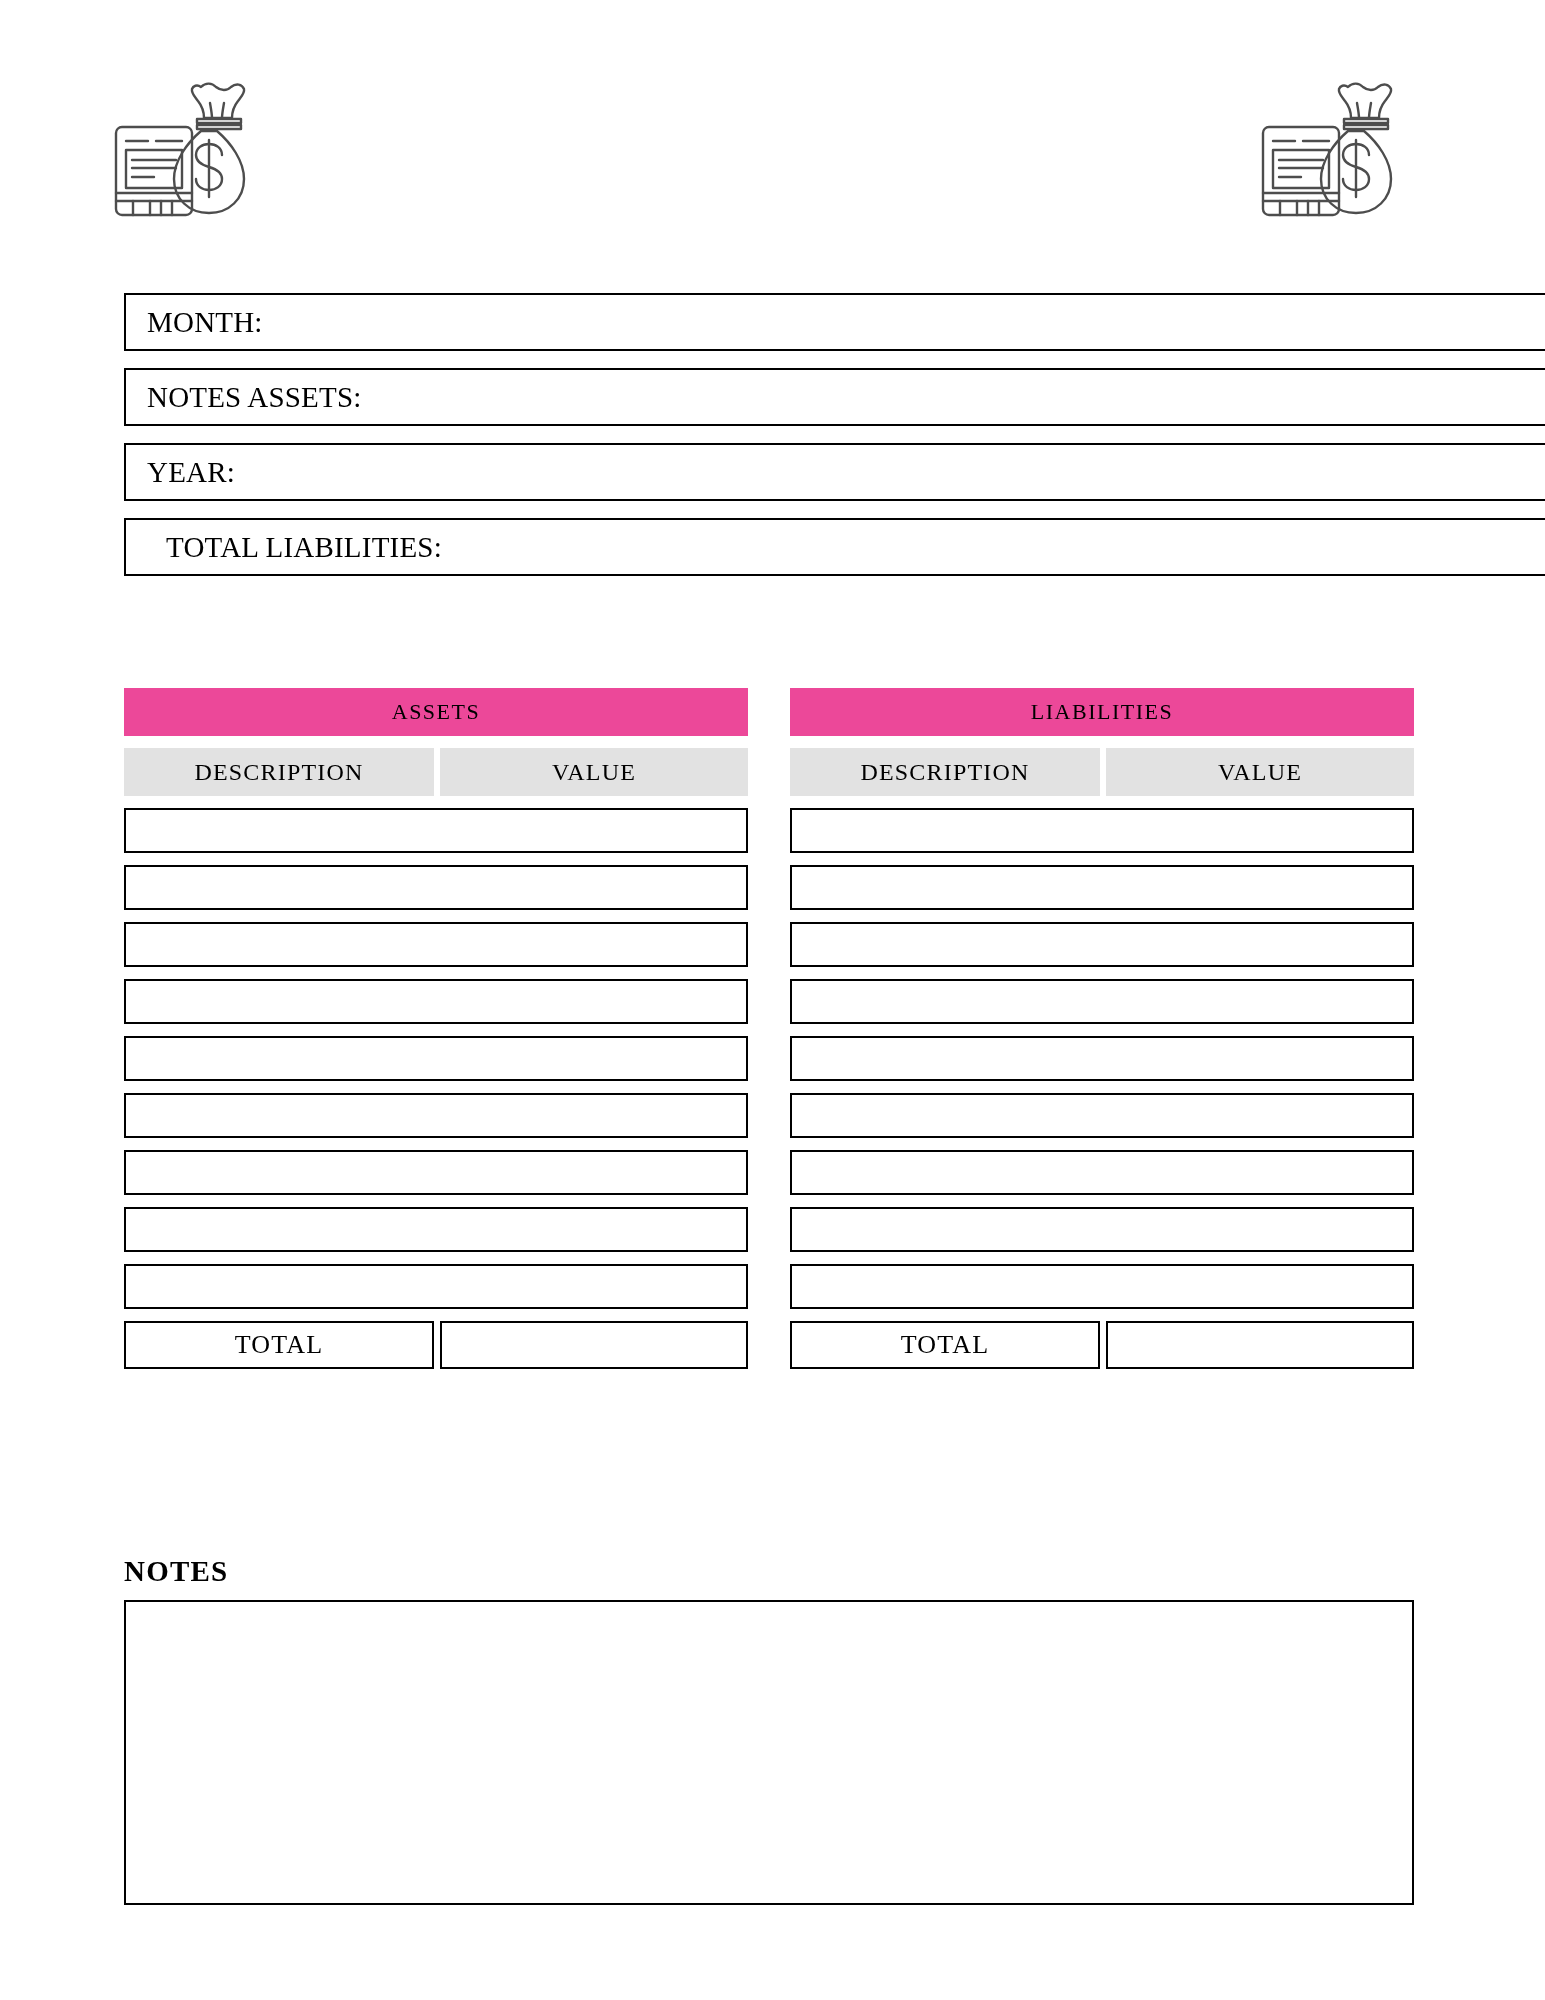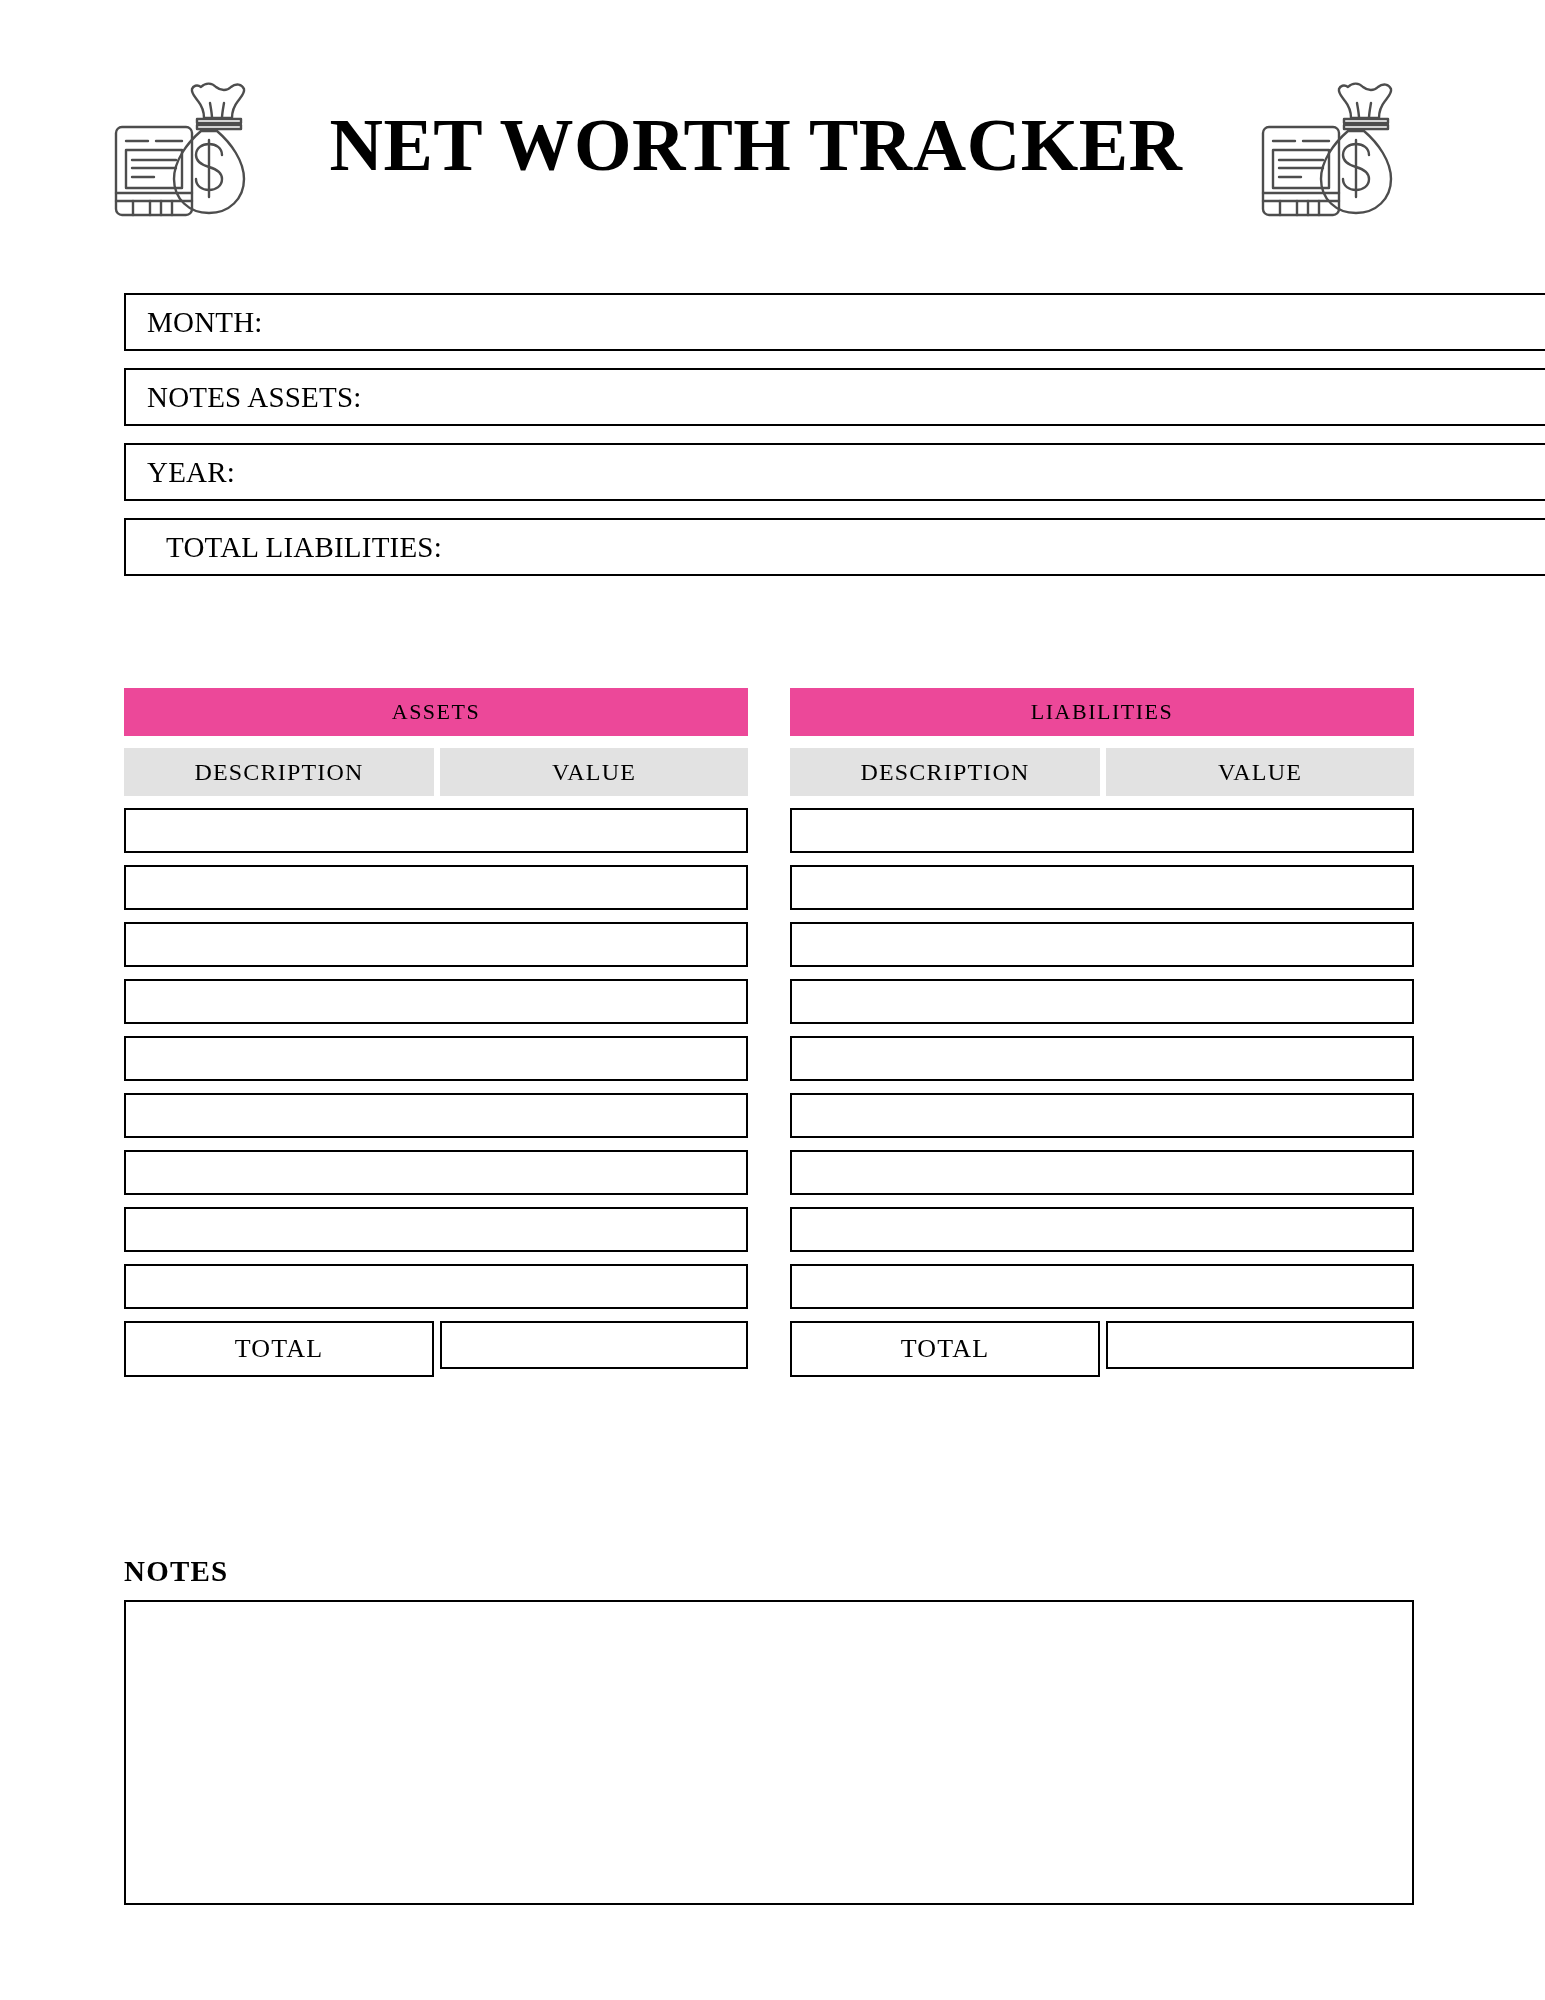--- a/index.html
+++ b/index.html
@@ -120,21 +120,21 @@
     background: #ffffff;
     margin-top: 12px;
   }
 
   .total-row {
     display: flex;
     margin-top: 12px;
   }
   .total-label {
     width: 310px;
-    height: 56px;
+    height: 48px;
     border: 2px solid #000000;
     display: flex;
     align-items: center;
     justify-content: center;
     font-size: 26px;
     letter-spacing: 1.2px;
     color: #000000;
     background: #ffffff;
   }
   .total-gap { width: 6px; }
@@ -196,21 +196,20 @@
         <path d="M32 112 L54 112"></path>
         <path d="M16 128 L92 128"></path>
         <path d="M16 136 L92 136"></path>
         <path d="M33 136 L33 150"></path>
         <path d="M50 136 L50 150"></path>
         <path d="M61 136 L61 150"></path>
         <path d="M72 136 L72 150"></path>
       </svg>
     </span>
 
-    <div class="title">NET WORTH TRACKER</div>
 
     <span class="icon-group">
       <svg viewBox="0 0 165 160" xmlns="http://www.w3.org/2000/svg" fill="none" stroke="#4d4d4d" stroke-width="2.4" stroke-linecap="round" stroke-linejoin="round">
         <path d="M101 22 c5 -5 11 -4 15 0 c5 4 11 4 15 0 c5 -4 11 -3 13 2 c1 4 -3 8 -6 12 c-4 5 -6 11 -6 17 l-28 0 c0 -6 -2 -12 -6 -17 c-3 -4 -7 -8 -6 -12 c1 -3 5 -5 9 -2 z"></path>
         <path d="M110 38 c1 6 2 11 2 15"></path>
         <path d="M124 38 c-1 6 -2 11 -2 15"></path>
         <rect x="97" y="54" width="44" height="4"></rect>
         <rect x="97" y="60" width="44" height="4"></rect>
         <path d="M101 66 c-14 12 -27 30 -27 48 c0 20 15 34 35 34 c20 0 35 -14 35 -34 c0 -18 -13 -36 -27 -48 z"></path>
         <path d="M109 132 L109 75"></path>

